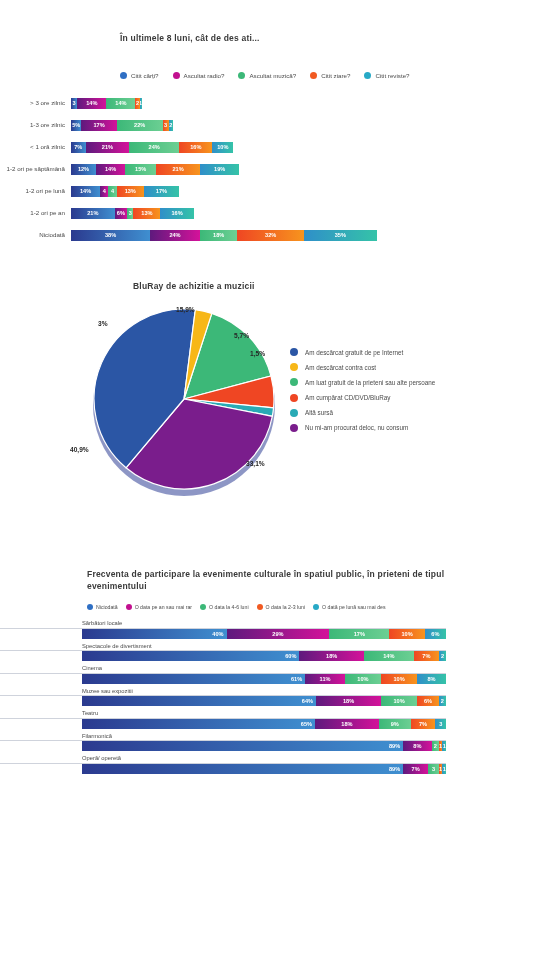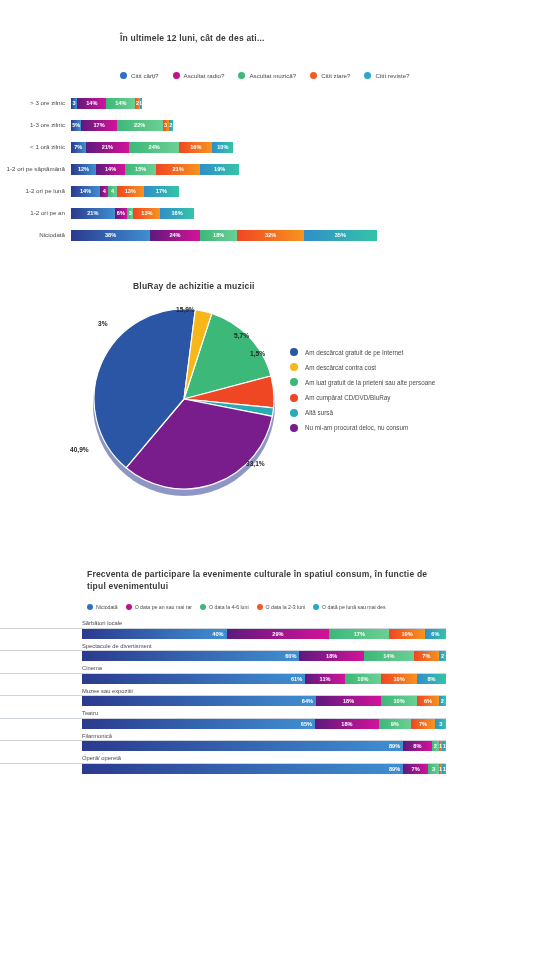--- a/index.html
+++ b/index.html
@@ -73,21 +73,21 @@
     width:364px;box-sizing:content-box;
   }
   .c3-bar{display:flex;height:10px;margin-left:82px;width:364px;}
 </style>
 </head>
 <body>
 
 <div class="page">
 
   <section id="chart1">
-    <div class="chart-title c1-title">În ultimele 12 luni, cât de des ati...</div>
+    <div class="chart-title c1-title">În ultimele 8 luni, cât de des ati...</div>
     <div class="legend c1-legend" id="c1-legend">
         <div class="legend-item">
           <span class="dot" style="background: rgb(47, 111, 196);"></span>
           <span class="legend-label">Citit cărți?</span>
         </div>
         <div class="legend-item">
           <span class="dot" style="background: rgb(194, 16, 143);"></span>
           <span class="legend-label">Ascultat radio?</span>
         </div>
         <div class="legend-item">
@@ -223,21 +223,21 @@
           <span class="legend-label">Altă sursă</span>
         </div>
         <div class="legend-item">
           <span class="dot" style="background: rgb(122, 29, 140);"></span>
           <span class="legend-label">Nu mi-am procurat deloc, nu consum</span>
         </div>
       </div>
   </section>
 
   <section id="chart3">
-    <div class="chart-title c3-title">Frecventa de participare la evenimente culturale în spatiul consum, în functie de tipul evenimentului</div>
+    <div class="chart-title c3-title">Frecventa de participare la evenimente culturale în spatiul public, în prieteni de tipul evenimentului</div>
     <div class="legend c3-legend" id="c3-legend">
         <div class="legend-item">
           <span class="dot" style="background: rgb(47, 111, 196);"></span>
           <span class="legend-label">Niciodată</span>
         </div>
         <div class="legend-item">
           <span class="dot" style="background: rgb(194, 16, 143);"></span>
           <span class="legend-label">O data pe an sau mai rar</span>
         </div>
         <div class="legend-item">

